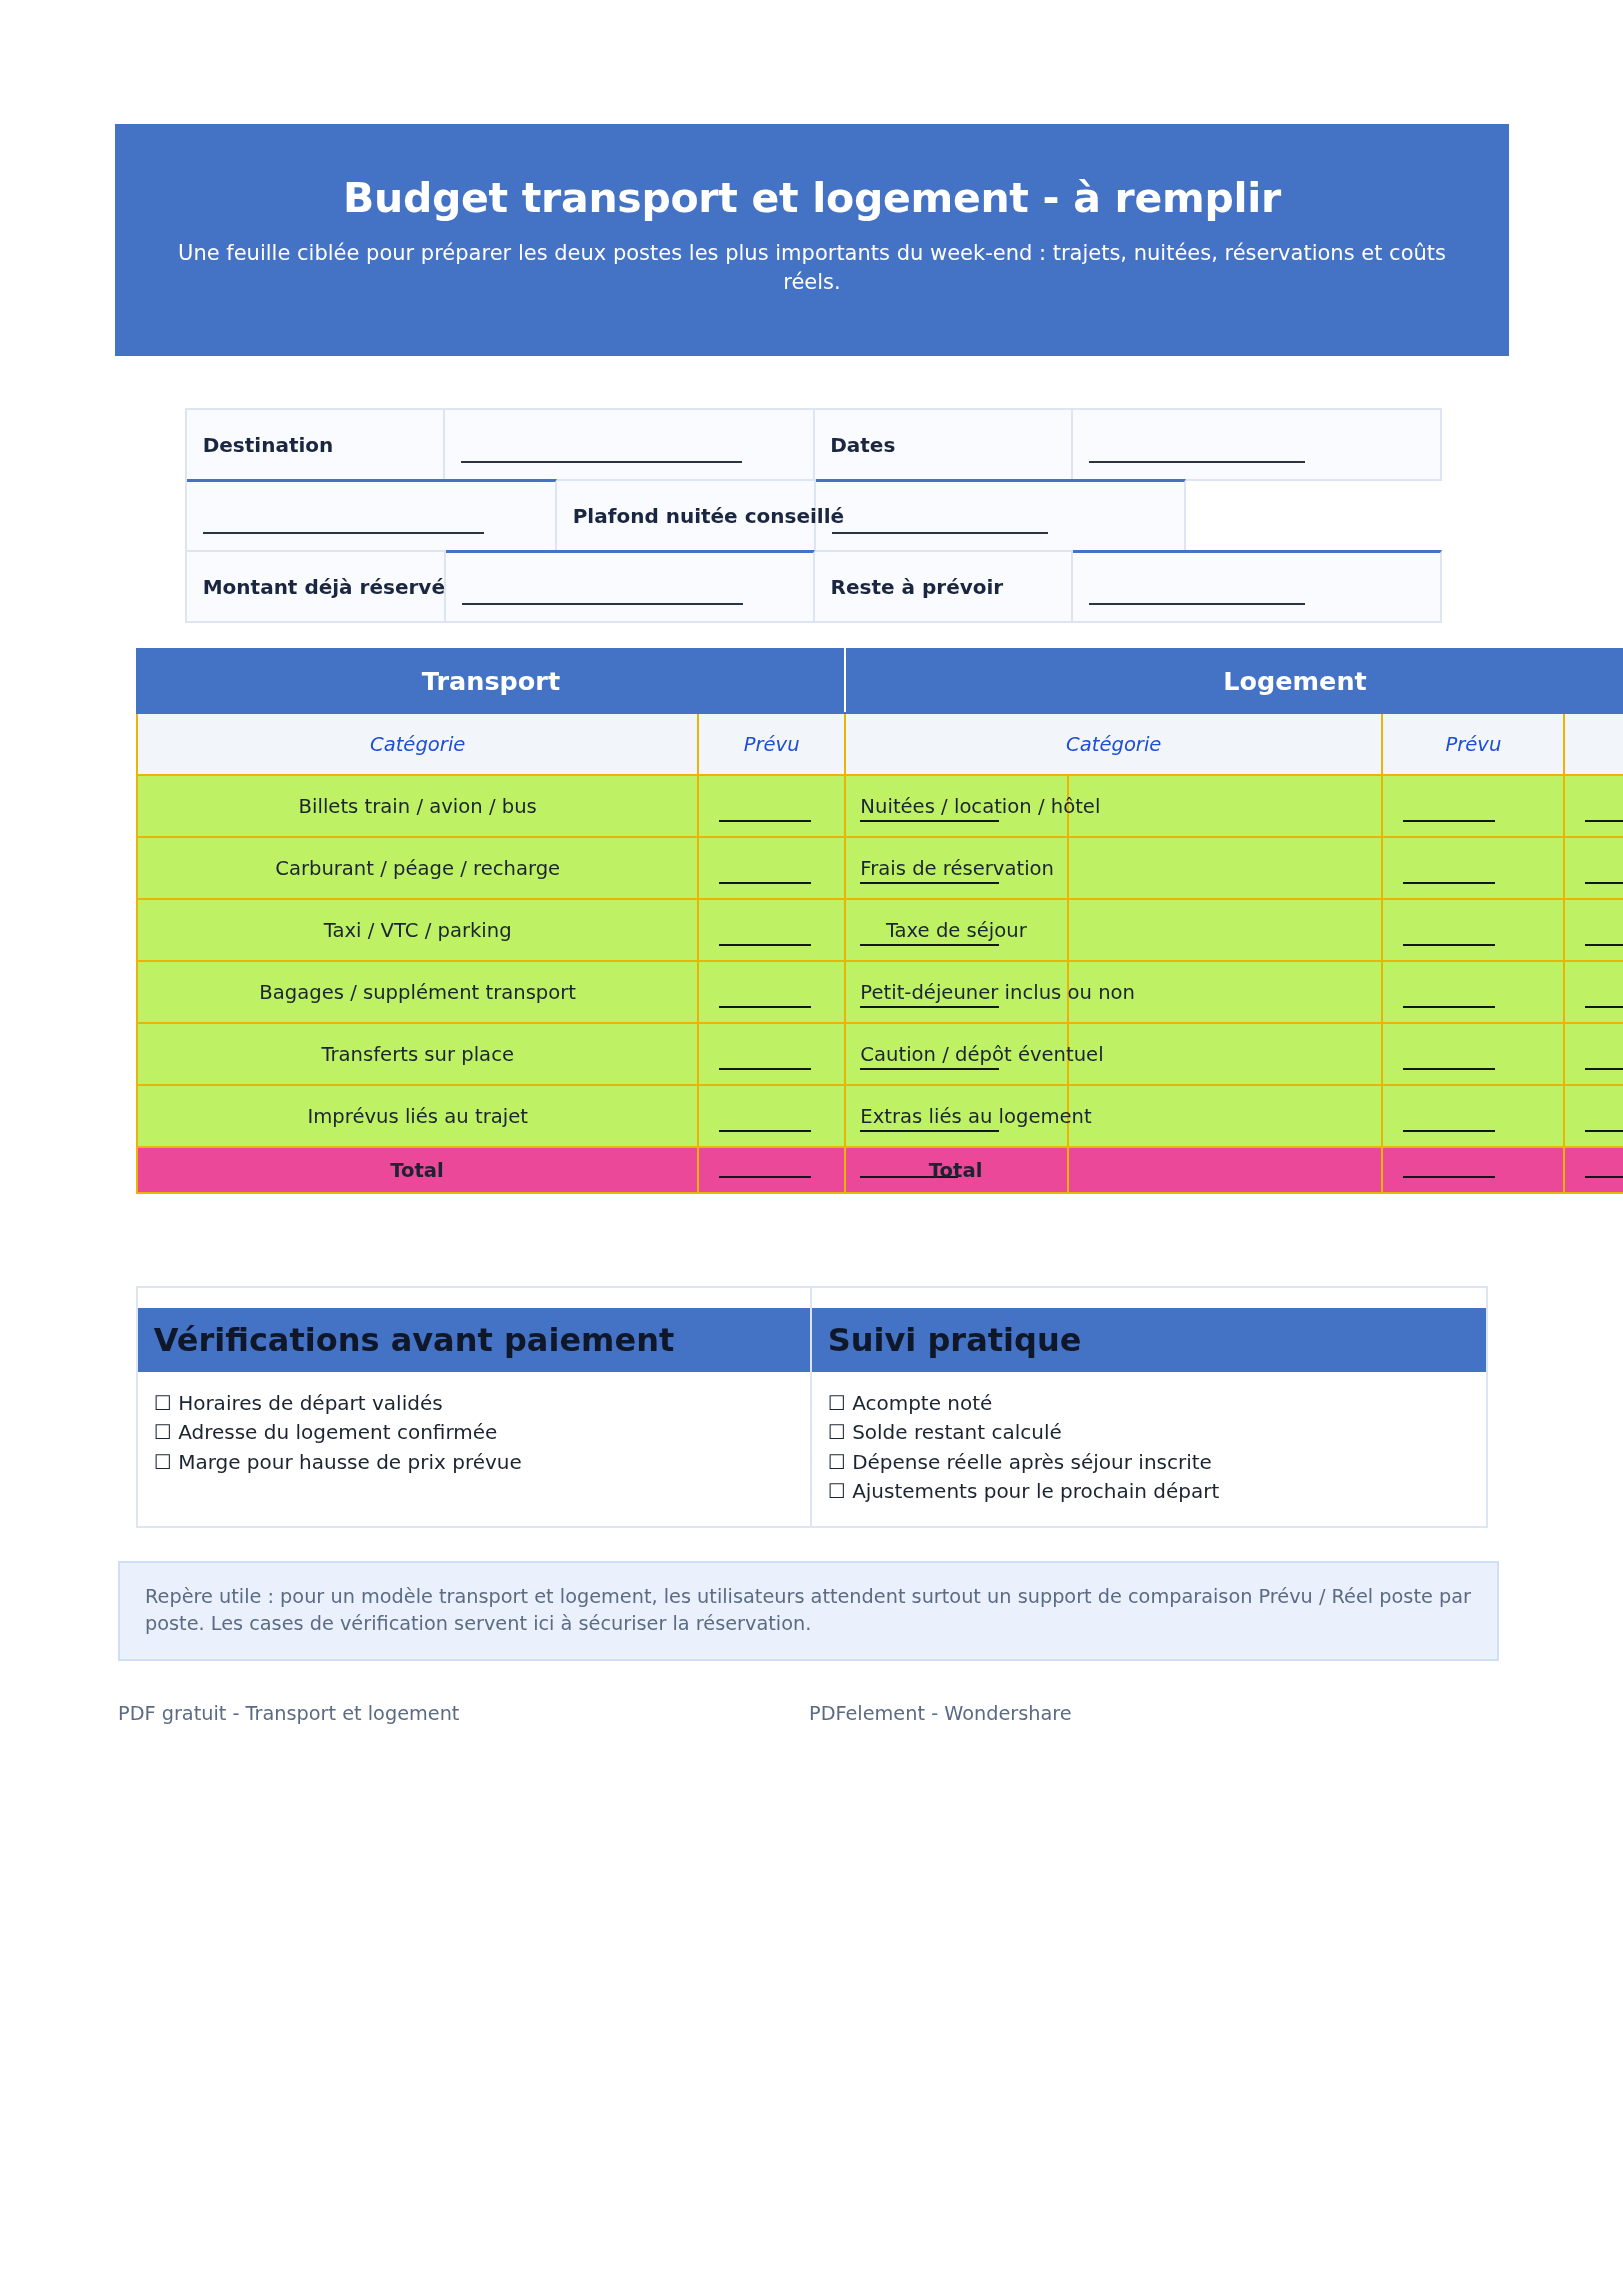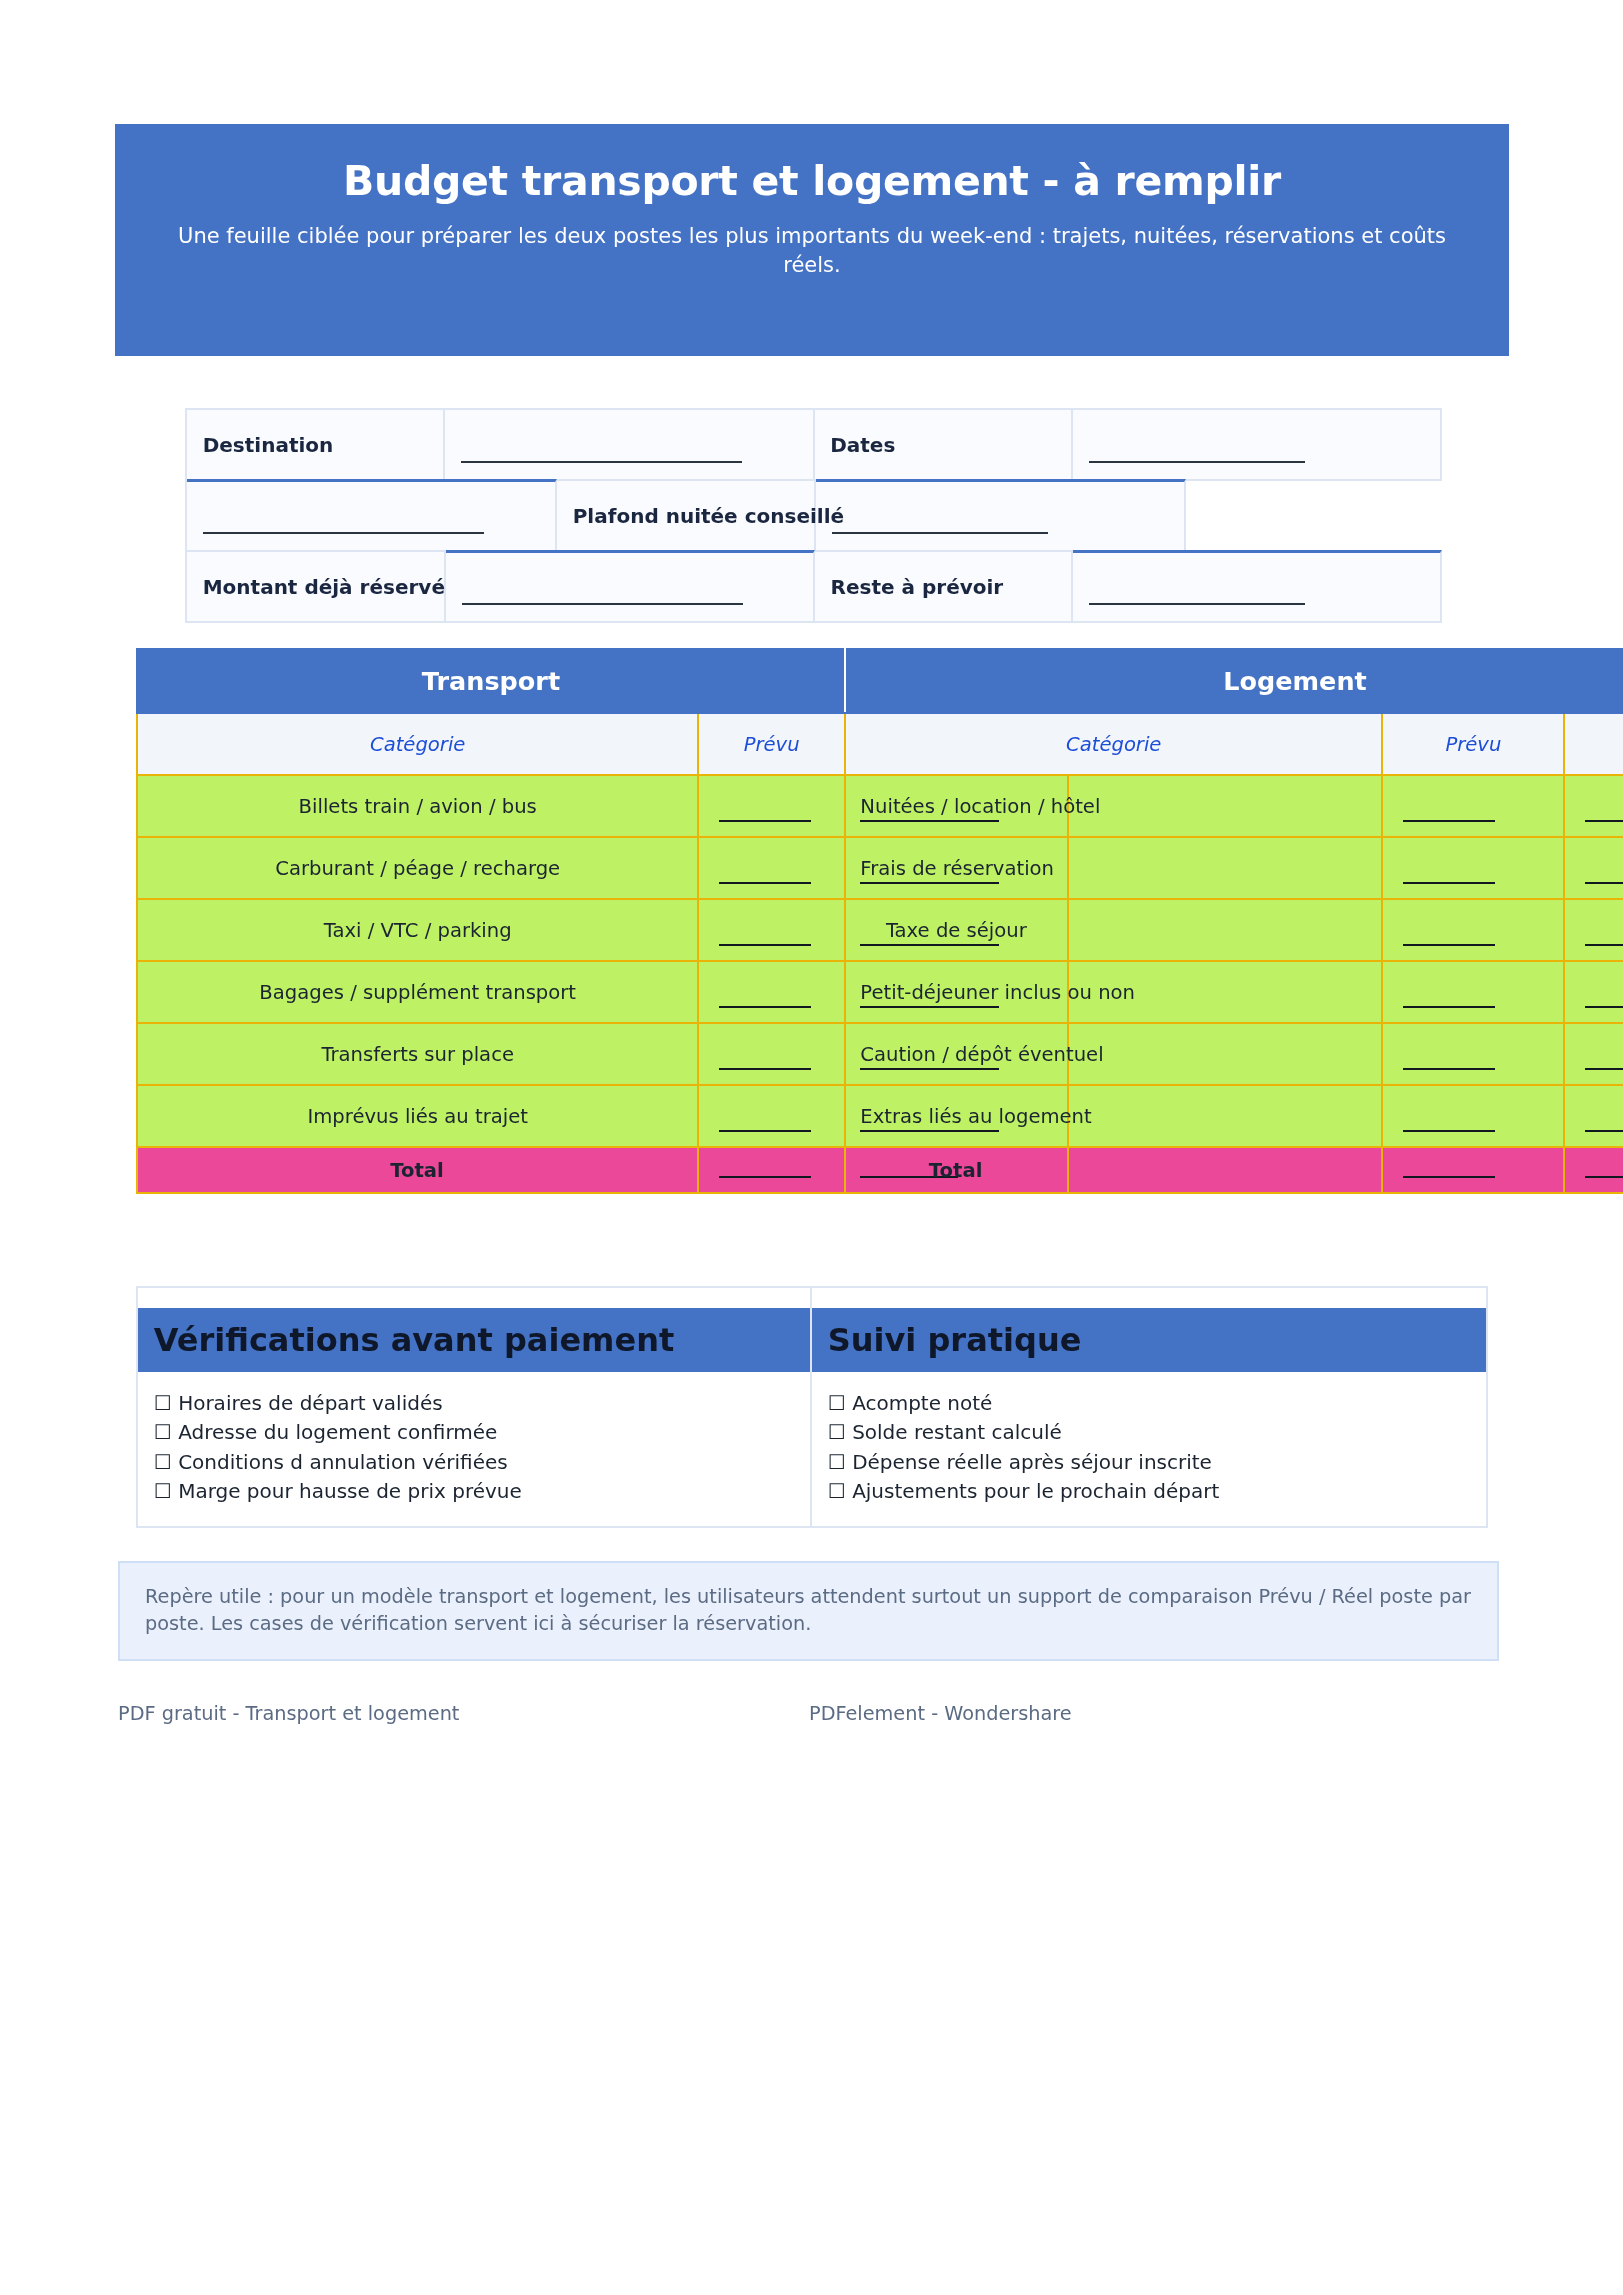--- a/index.html
+++ b/index.html
@@ -35,21 +35,21 @@
     box-sizing: border-box;
     padding: 34px 39px 0 39px;
     text-align: center;
   }
   .banner-title {
     color: #ffffff;
     font-size: 41px;
     font-weight: bold;
     line-height: 1.15;
     letter-spacing: -0.3px;
-    margin: 0 0 17px 0;
+    margin: 17px 0 17px 0;
   }
   .banner-sub {
     color: #ffffff;
     font-size: 21px;
     font-weight: normal;
     line-height: 1.38;
     margin: 0;
   }
 
   
@@ -447,21 +447,20 @@
       </table>
   </div>
 
   <div class="checks">
 
     <div class="chk-col left">
       <div class="chk-head">Vérifications avant paiement</div>
       <div class="chk-body">
         <div class="chk-item"><span class="chk-box">☐</span><span>Horaires de départ validés</span></div>
         <div class="chk-item"><span class="chk-box">☐</span><span>Adresse du logement confirmée</span></div>
-        <div class="chk-item"><span class="chk-box">☐</span><span>Conditions d annulation vérifiées</span></div>
         <div class="chk-item"><span class="chk-box">☐</span><span>Marge pour hausse de prix prévue</span></div>
       </div>
     </div>
 
     <div class="chk-col right">
       <div class="chk-head">Suivi pratique</div>
       <div class="chk-body">
         <div class="chk-item"><span class="chk-box">☐</span><span>Acompte noté</span></div>
         <div class="chk-item"><span class="chk-box">☐</span><span>Solde restant calculé</span></div>
         <div class="chk-item"><span class="chk-box">☐</span><span>Dépense réelle après séjour inscrite</span></div>

